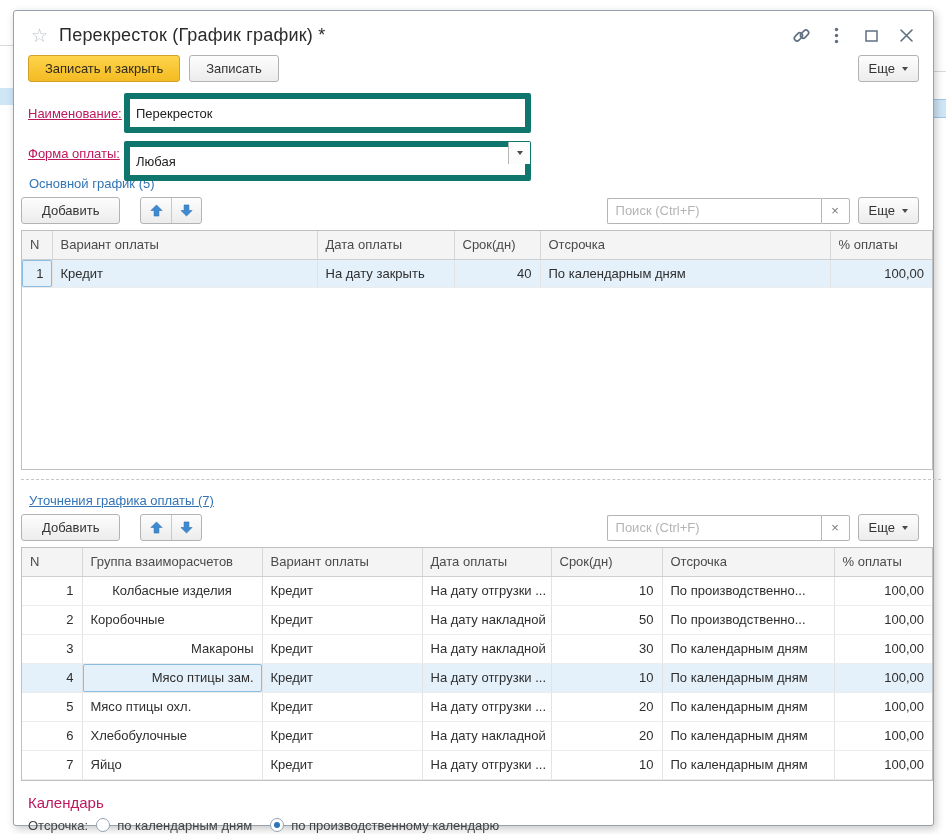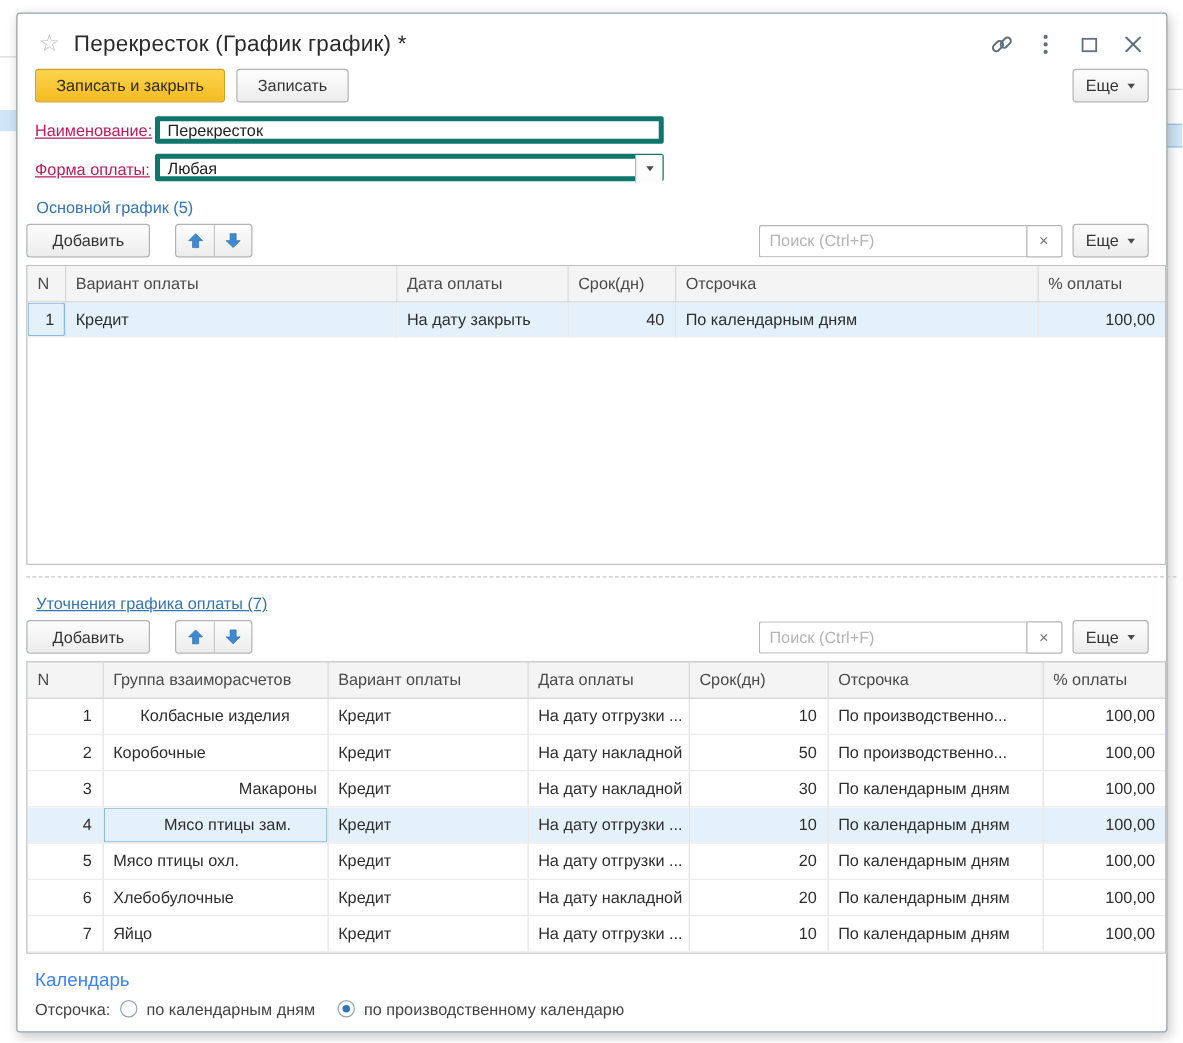--- a/index.html
+++ b/index.html
@@ -37,21 +37,21 @@
     background:linear-gradient(#fdd44b,#f4bb22); border-color:#cfa12a; font-weight:normal; color:#2e2a1f;
   }
   .btn-more { padding:0 10px; gap:7px; }
   .caret { width:0; height:0; border-left:3.5px solid transparent; border-right:3.5px solid transparent; border-top:4px solid #4a4a4a; }
   .push-right { margin-left:auto; }
 
   
   .field-row { display:flex; align-items:center; margin-top:8px; }
   .field-label { width:96px; color:#be185d;text-decoration:underline; }
   .text-input {
-    width:407px; height:22px; border:4px solid #0f766e; border-radius:2px; padding:0 6px;
+    width:407px; height:40px; border:6px solid #0f766e; border-radius:2px; padding:0 6px;
     font-family:inherit; font-size:13px; color:#222; background:#fff;
   }
   .combo { position:relative; width:407px; height:24px; }
   .combo .text-input { width:100%; padding-right:26px; }
   .combo-btn {
     position:absolute; right:1px; top:1px; width:22px; height:22px; border-left:1px solid #b5b5b5;
     display:flex; align-items:center; justify-content:center; cursor:pointer; background:#fcfcfc;
   }
 
   
@@ -90,21 +90,21 @@
     overflow:hidden; white-space:nowrap; cursor:default;
   }
   td:last-child { border-right:none; }
   tr.sel td { background:#e4f1fb; }
   td.focus { background:#eef6fd; box-shadow: inset 0 0 0 1px #8abbe0; border-radius:2px; }
   #main-table td { height:28px; }
 
   .splitter { margin:9px 0 2px -7px; width:920px; border-top:1px dashed #c6c6c6; height:0; }
 
   
-  .cal-heading { margin-top:13px; font-size:15px; color:#3b82f6; cursor:pointer; }
+  .cal-heading { margin-top:13px; font-size:15px; color:#be185d; cursor:pointer; }
   .radio-row { display:flex; align-items:center; margin-top:7px; gap:8px; color:#444; }
   .radio-opt { display:flex; align-items:center; gap:7px; cursor:pointer; }
   .radio-opt + .radio-opt { margin-left:10px; }
   .radio { width:14px; height:14px; border:1px solid #93a5b5; border-radius:50%; background:#fff; position:relative; flex:0 0 auto; }
   .radio.on::after { content:''; position:absolute; left:3px; top:3px; width:6px; height:6px; border-radius:50%; background:#2f74b8; }
 
   .tables-indent { margin-left:-7px; }
 </style>
 </head>
 <body>
@@ -308,21 +308,21 @@
             <td style="text-align: right;">3</td>
             <td style="text-align: right;">Макароны</td>
             <td style="text-align: left;">Кредит</td>
             <td style="text-align: left;">На дату накладной</td>
             <td style="text-align: right;">30</td>
             <td style="text-align: left;">По календарным дням</td>
             <td style="text-align: right;">100,00</td>
           </tr>
           <tr class="sel">
             <td style="text-align: right;">4</td>
-            <td class="focus" style="text-align: center; padding-left: 28px;">Мясо птицы зам.</td>
+            <td class="focus" style="text-align: right; padding-left: 28px;">Мясо птицы зам.</td>
             <td style="text-align: left;">Кредит</td>
             <td style="text-align: left;">На дату отгрузки ...</td>
             <td style="text-align: right;">10</td>
             <td style="text-align: left;">По календарным дням</td>
             <td style="text-align: right;">100,00</td>
           </tr>
           <tr>
             <td style="text-align: right;">5</td>
             <td style="text-align: left;">Мясо птицы охл.</td>
             <td style="text-align: left;">Кредит</td>

